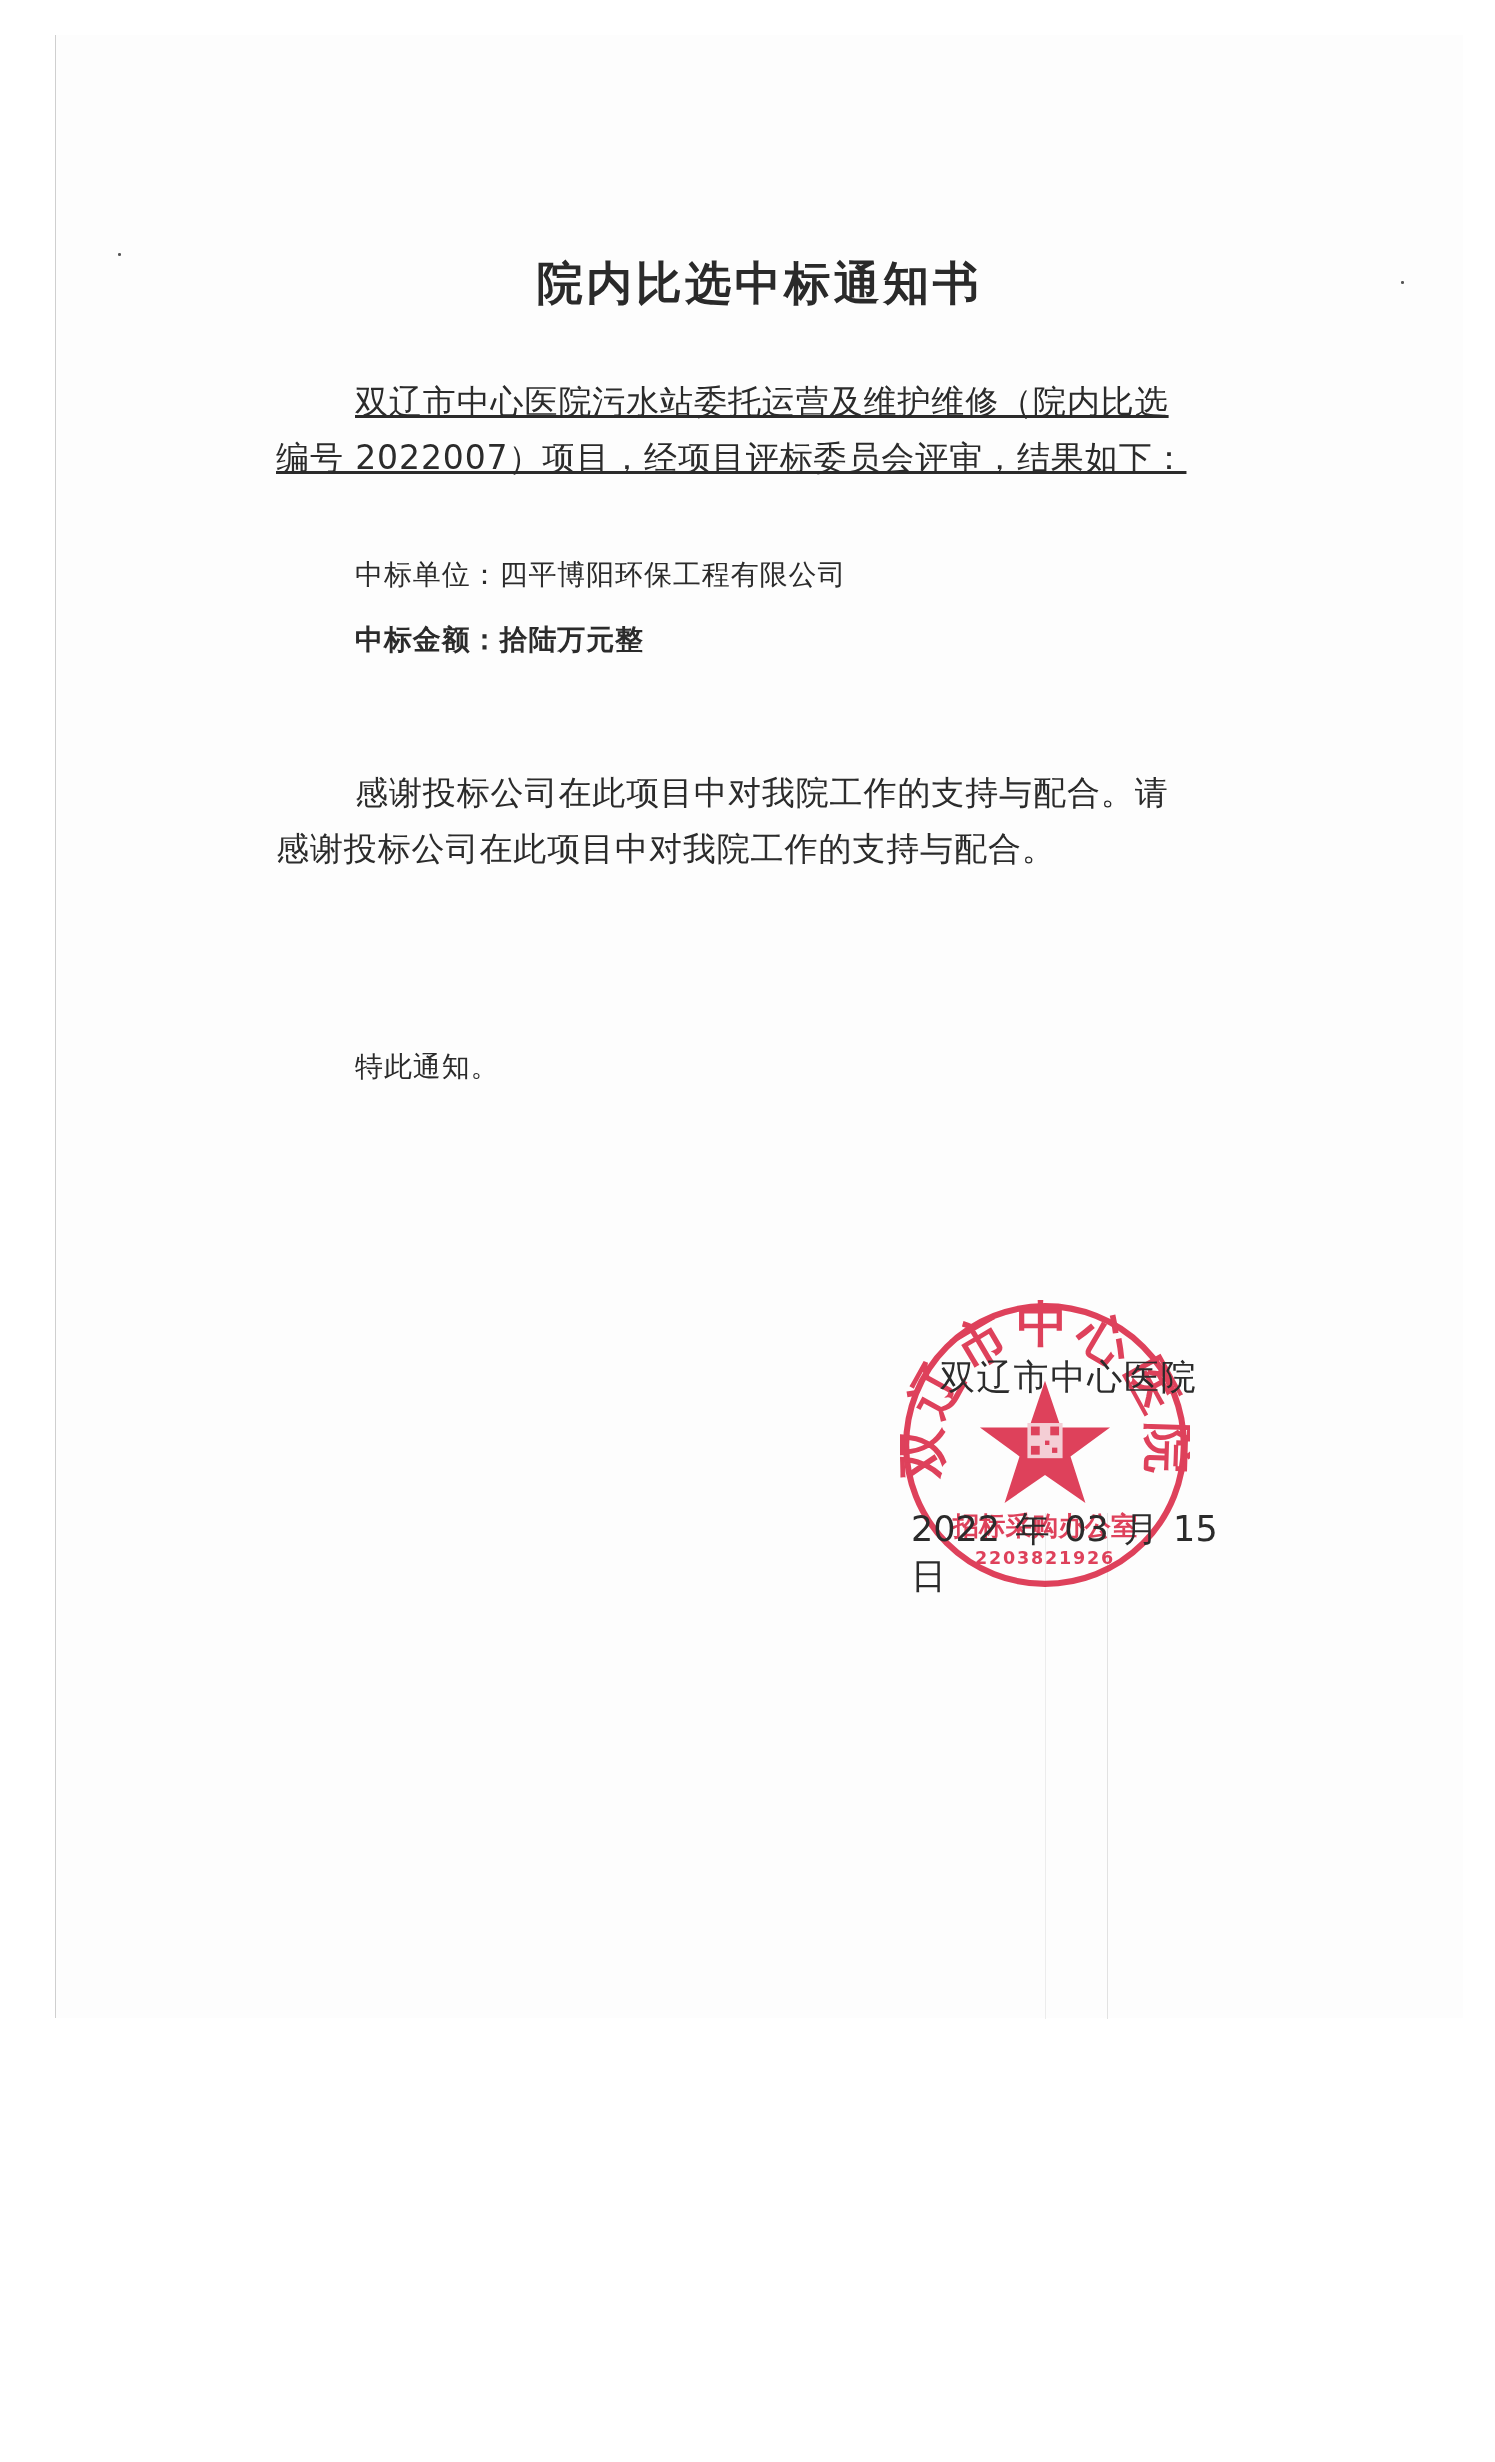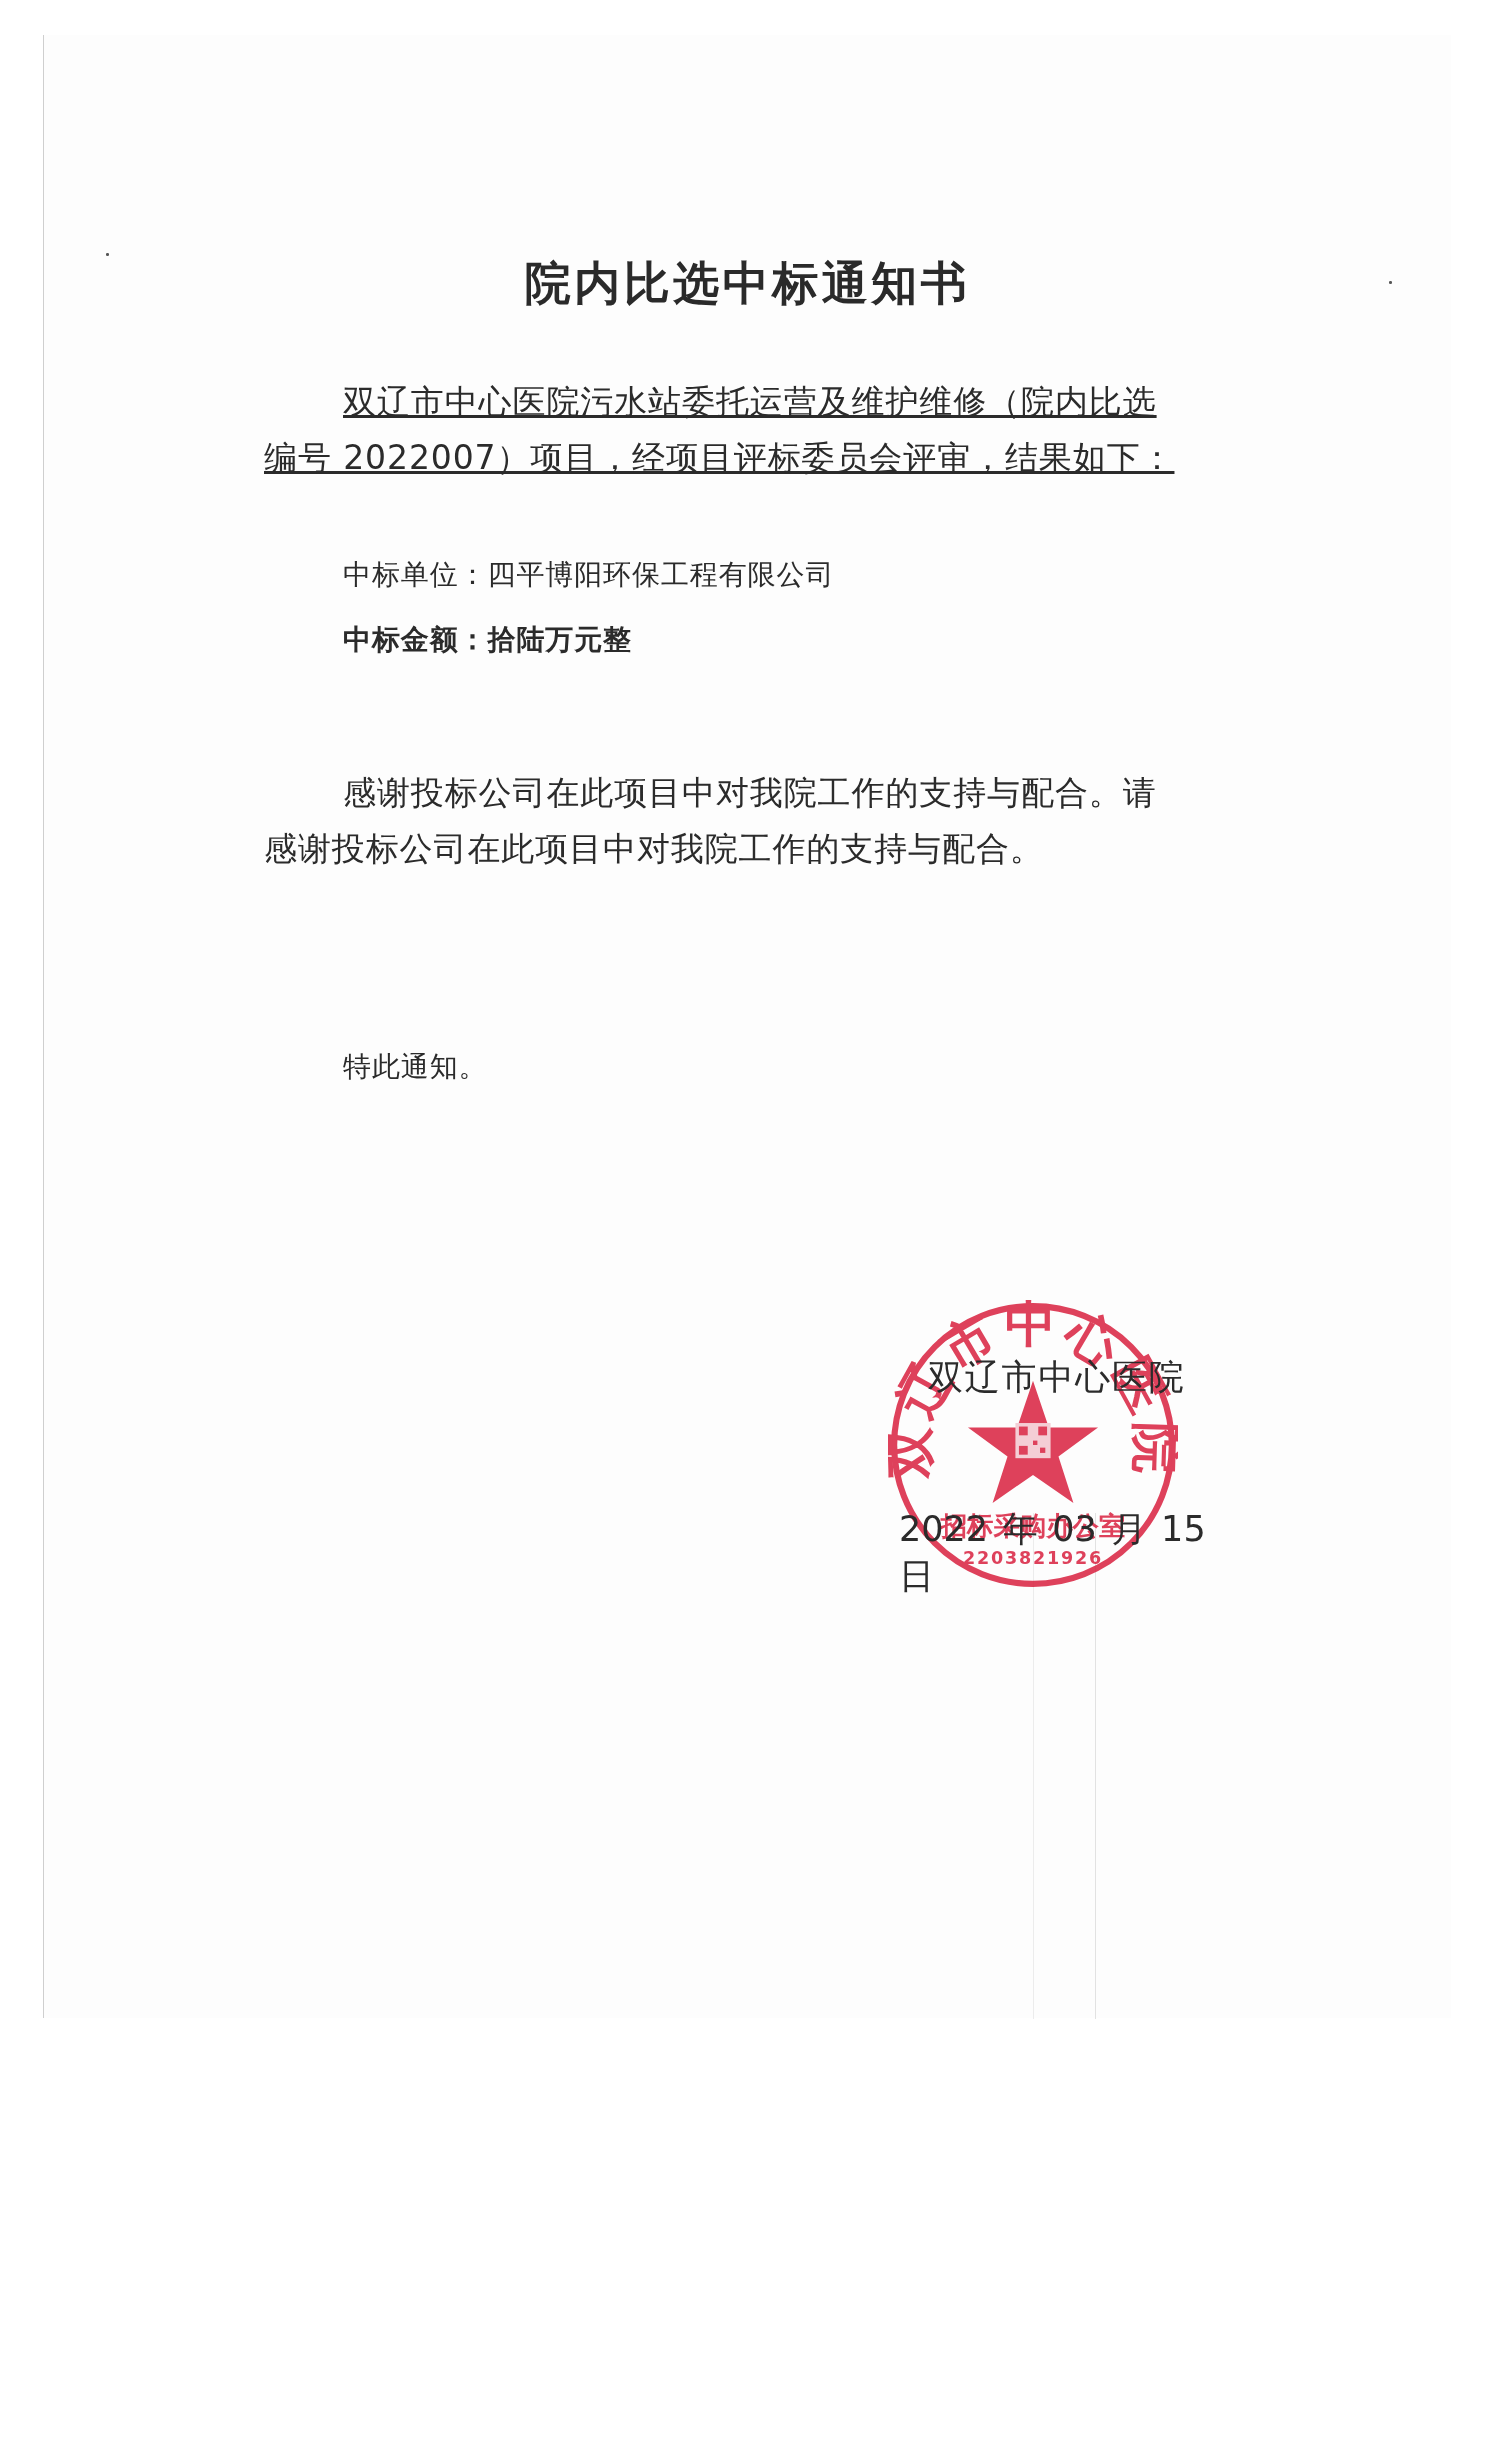--- a/index.html
+++ b/index.html
@@ -1,18 +1,18 @@
 <!DOCTYPE html>
 <html style="font-size:14px"><head>
 <meta charset="utf-8">
 <style>
   html, body { margin:0; padding:0; }
   body { width:1495px; height:2462px; background:#ffffff; position:relative; overflow:hidden;
          font-family: "DejaVu Serif", "Liberation Serif", serif; color:#262626; }
-  .page { position:absolute; left:0; top:0; width:1237px; height:2462px; }
+  .page { position:absolute; left:12px; top:0; width:1237px; height:2462px; }
   .scan-area { position:absolute; left:44px; top:35px; width:1407px; height:1983px; background:#fdfdfd; }
   .scan-edge-left { position:absolute; left:43px; top:35px; width:0.9px; height:1983px; background:#cfcfcf; }
   .scan-edge-right { position:absolute; left:1095px; top:1513px; width:0.9px; height:506px; background:#e2e2e2; }
   .scan-edge-right2 { position:absolute; left:1033px; top:1513px; width:0.9px; height:506px; background:#ececec; }
   .title { position:absolute; left:0; width:1495px; top:253px; text-align:center; font-size:46px; letter-spacing:3.5px;
            font-family:"DejaVu Serif", serif; font-weight:bold; color:#2a2a2a; }
   .para { position:absolute; left:264px; width:1038px; font-size:33px; line-height:56px; letter-spacing:0.9px;
           font-family:"DejaVu Sans", sans-serif; color:#2b2b2b; }
   .para .indent { padding-left:79px; }
   .p1 { top:374px;text-decoration:underline; }

